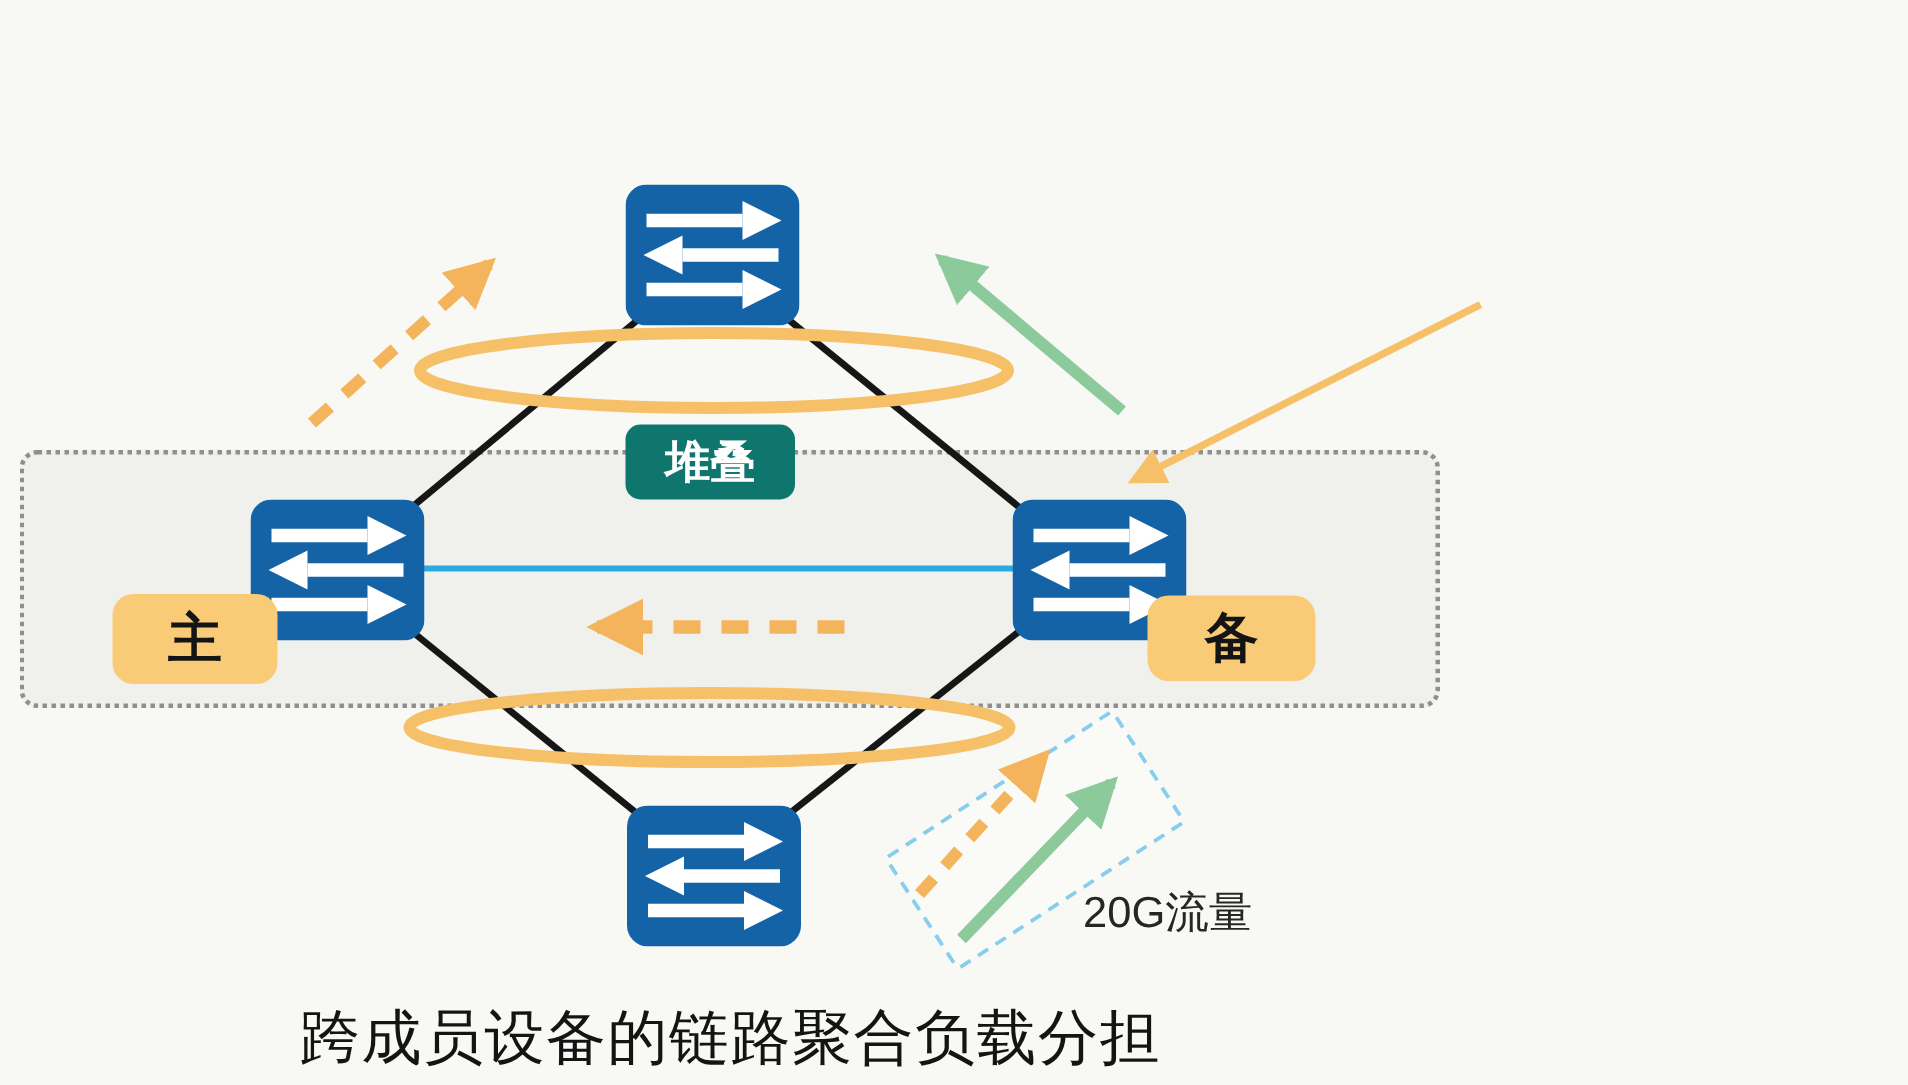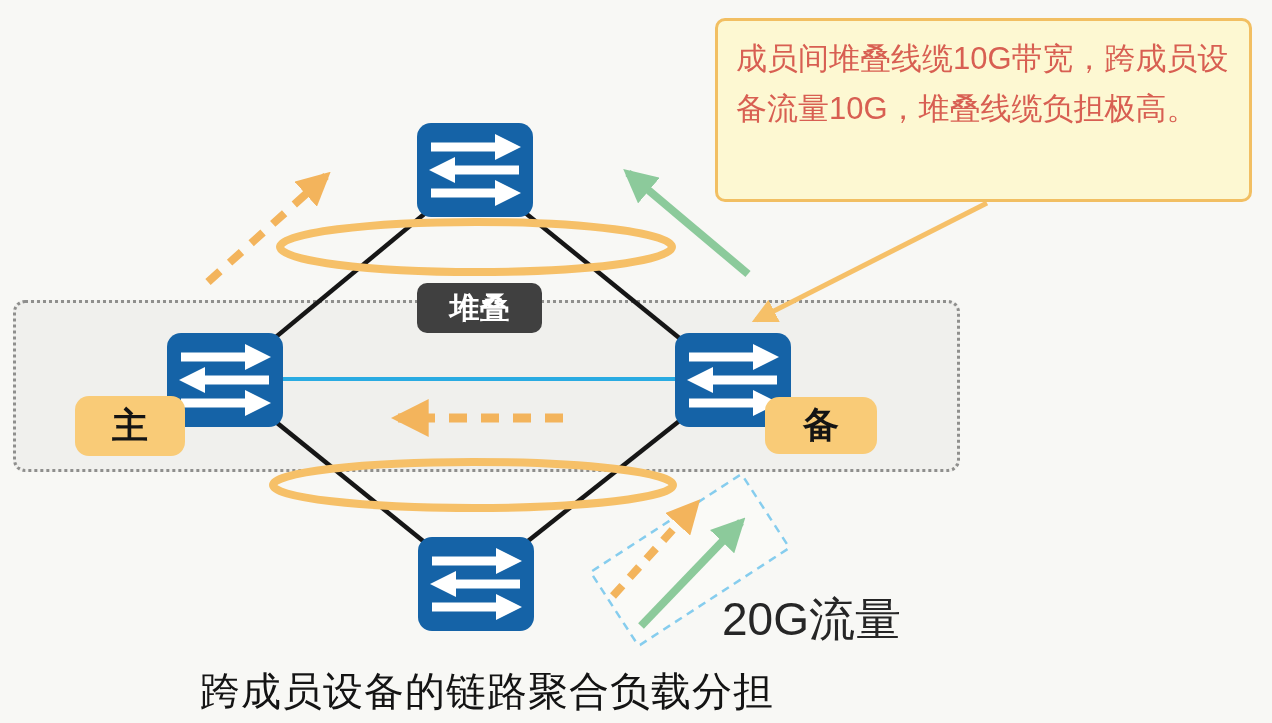--- a/index.html
+++ b/index.html
@@ -21,42 +21,42 @@
     z-index:1;
   }
 
   svg.diagram{position:absolute;left:0;top:0;z-index:2;}
 
   .label-box{
     position:absolute;display:flex;align-items:center;justify-content:center;
     box-sizing:border-box;z-index:3;
   }
   .stack-label{
-    left:417px;top:283px;width:125px;height:50px;
-    background:#404040;border-radius:10px;
+    left:417px;top:283px;width:113px;height:50px;
+    background:#0f766e;border-radius:10px;
     color:#ffffff;font-size:30px;font-weight:bold;
   }
   .badge{
     background:#f9cb77;border-radius:14px;
     color:#141414;font-size:36px;font-weight:bold;
   }
   .badge.master{left:75px;top:396px;width:110px;height:60px;}
   .badge.backup{left:765px;top:397px;width:112px;height:57px;}
 
   .callout{
     position:absolute;left:715px;top:18px;width:537px;height:184px;
     background:#fdf8d2;border:3px solid #f2bf62;border-radius:10px;
     box-sizing:border-box;padding:13px 18px;
     color:#d85f52;font-size:31px;line-height:1.6;font-weight:500;
     z-index:3;
   }
 
   .legend-label{
     position:absolute;left:722px;top:589px;
-    color:#262626;font-size:46px;font-weight:500;z-index:3;
+    color:#262626;font-size:29px;font-weight:500;z-index:3;
   }
 
   .footer-title{
     position:absolute;left:200px;top:664px;
     color:#141414;font-size:40px;font-weight:500;letter-spacing:1px;
     z-index:3;
   }
 </style>
 </head>
 <body>
@@ -107,21 +107,20 @@
     <line x1="748" y1="274" x2="628" y2="173" stroke="#8cca9b" stroke-width="8" marker-end="url(#mGreen)"></line>
     <line x1="563" y1="418" x2="398" y2="418" stroke="#f3b45c" stroke-width="9" stroke-dasharray="18 14" marker-end="url(#mOrange)"></line>
 
     <line x1="987" y1="203" x2="756" y2="320" stroke="#f6c068" stroke-width="5" marker-end="url(#mPointer)"></line>
 
     <rect x="600" y="516" width="180" height="88" rx="2" transform="rotate(-33 690 560)" fill="#fafaf7" fill-opacity="0.85" stroke="#86cdee" stroke-width="2.5" stroke-dasharray="8 6"></rect>
     <line x1="613" y1="596" x2="696" y2="504" stroke="#f3b45c" stroke-width="8" stroke-dasharray="14 11" marker-end="url(#mOrange)"></line>
     <line x1="641" y1="626" x2="741" y2="522" stroke="#8cca9b" stroke-width="8" marker-end="url(#mGreen)"></line>
   </svg>
 
-  <div class="callout">成员间堆叠线缆10G带宽，跨成员设备流量10G，堆叠线缆负担极高。</div>
 
   <div class="label-box stack-label">堆叠</div>
 
   <div class="label-box badge master">主</div>
 
   <div class="label-box badge backup">备</div>
 
   <div class="legend-label">20G流量</div>
 
   <div class="footer-title">跨成员设备的链路聚合负载分担</div>

